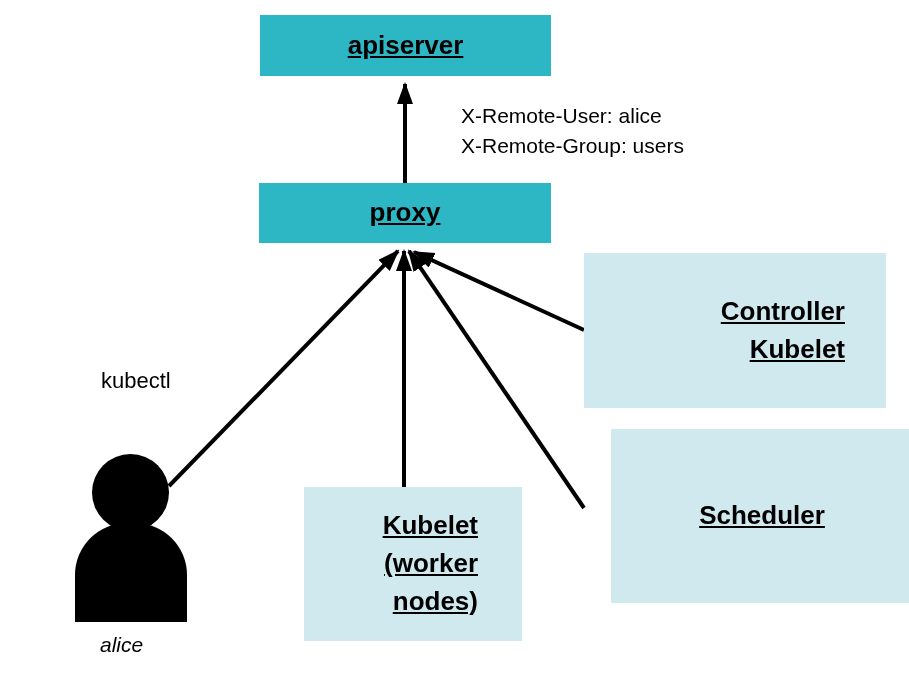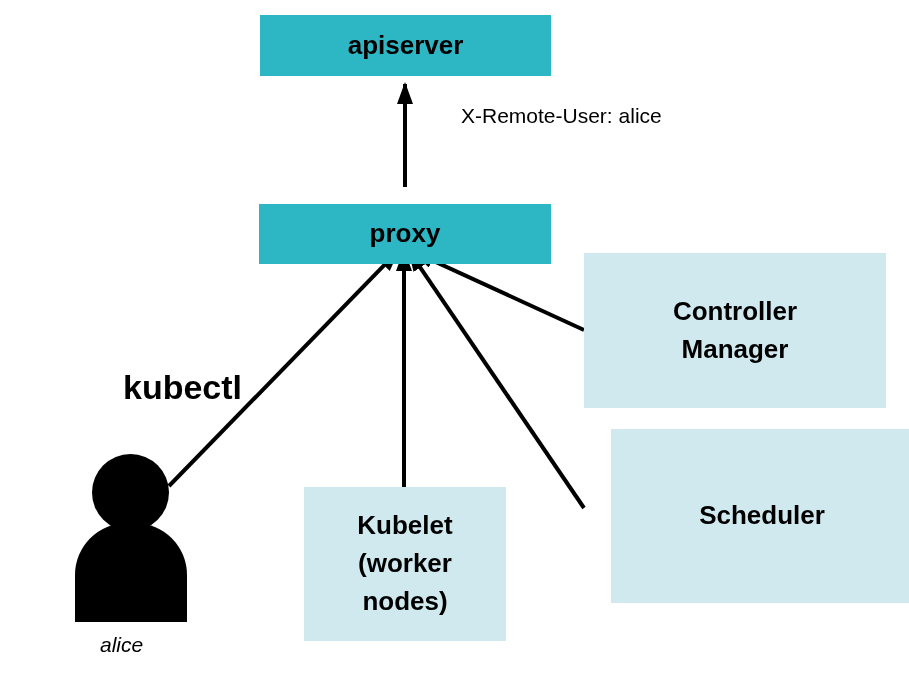--- a/index.html
+++ b/index.html
@@ -15,43 +15,44 @@
     position:relative;
     width:909px;height:684px;
     background:var(--bg);
     overflow:hidden;
   }
   .arrow-layer{position:absolute;left:0;top:0;width:909px;height:684px;}
   .arrow-layer line{stroke:var(--ink);stroke-width:4;}
   .node{
     position:absolute;
     display:flex;align-items:center;justify-content:center;
-    text-align:center;
+    text-align:right;
     font-weight:bold;
     font-size:26px;
     line-height:1.45;
     color:var(--ink);
+    text-decoration:underline;
   }
   .node-primary{background:var(--teal);}
   .node-secondary{background:var(--lightblue);}
   .node-apiserver{left:260px;top:15px;width:291px;height:61px;}
-  .node-proxy{left:259px;top:204px;width:292px;height:60px;}
+  .node-proxy{left:259px;top:183px;width:292px;height:60px;}
   .node-controller-manager{left:584px;top:253px;width:302px;height:155px;}
   .node-controller-manager .node-label{max-width:220px;}
   .node-scheduler{left:611px;top:429px;width:302px;height:174px;}
-  .node-kubelet{left:304px;top:487px;width:202px;height:154px;}
+  .node-kubelet{left:304px;top:487px;width:218px;height:154px;}
   .node-kubelet .node-label{max-width:130px;}
   .remote-headers{
     position:absolute;left:461px;top:101px;
     font-size:21px;line-height:30px;
     white-space:nowrap;
   }
   .kubectl-label{
-    position:absolute;left:123px;top:368px;
-    font-size:34px;font-weight:bold;
+    position:absolute;left:101px;top:368px;
+    font-size:22px;font-weight:normal;
   }
   .person{position:absolute;left:73px;top:454px;width:116px;height:168px;}
   .person-head{
     position:absolute;left:19px;top:0;
     width:77px;height:77px;border-radius:50%;
     background:var(--ink);
   }
   .person-body{
     position:absolute;left:2px;top:69px;
     width:112px;height:99px;
@@ -84,33 +85,34 @@
 
   <div class="node node-primary node-apiserver">
     <span class="node-label">apiserver</span>
   </div>
 
   <div class="node node-primary node-proxy">
     <span class="node-label">proxy</span>
   </div>
 
   <div class="node node-secondary node-controller-manager">
-    <span class="node-label">Controller Manager</span>
+    <span class="node-label">Controller Kubelet</span>
   </div>
 
   <div class="node node-secondary node-scheduler">
     <span class="node-label">Scheduler</span>
   </div>
 
   <div class="node node-secondary node-kubelet">
     <span class="node-label">Kubelet (worker nodes)</span>
   </div>
 
   <div class="remote-headers">
     <div>X-Remote-User: alice</div>
+    <div>X-Remote-Group: users</div>
   </div>
 
   <div class="kubectl-label">kubectl</div>
 
   <div class="person">
     <div class="person-head"></div>
     <div class="person-body"></div>
   </div>
 
   <div class="alice-label">alice</div>

